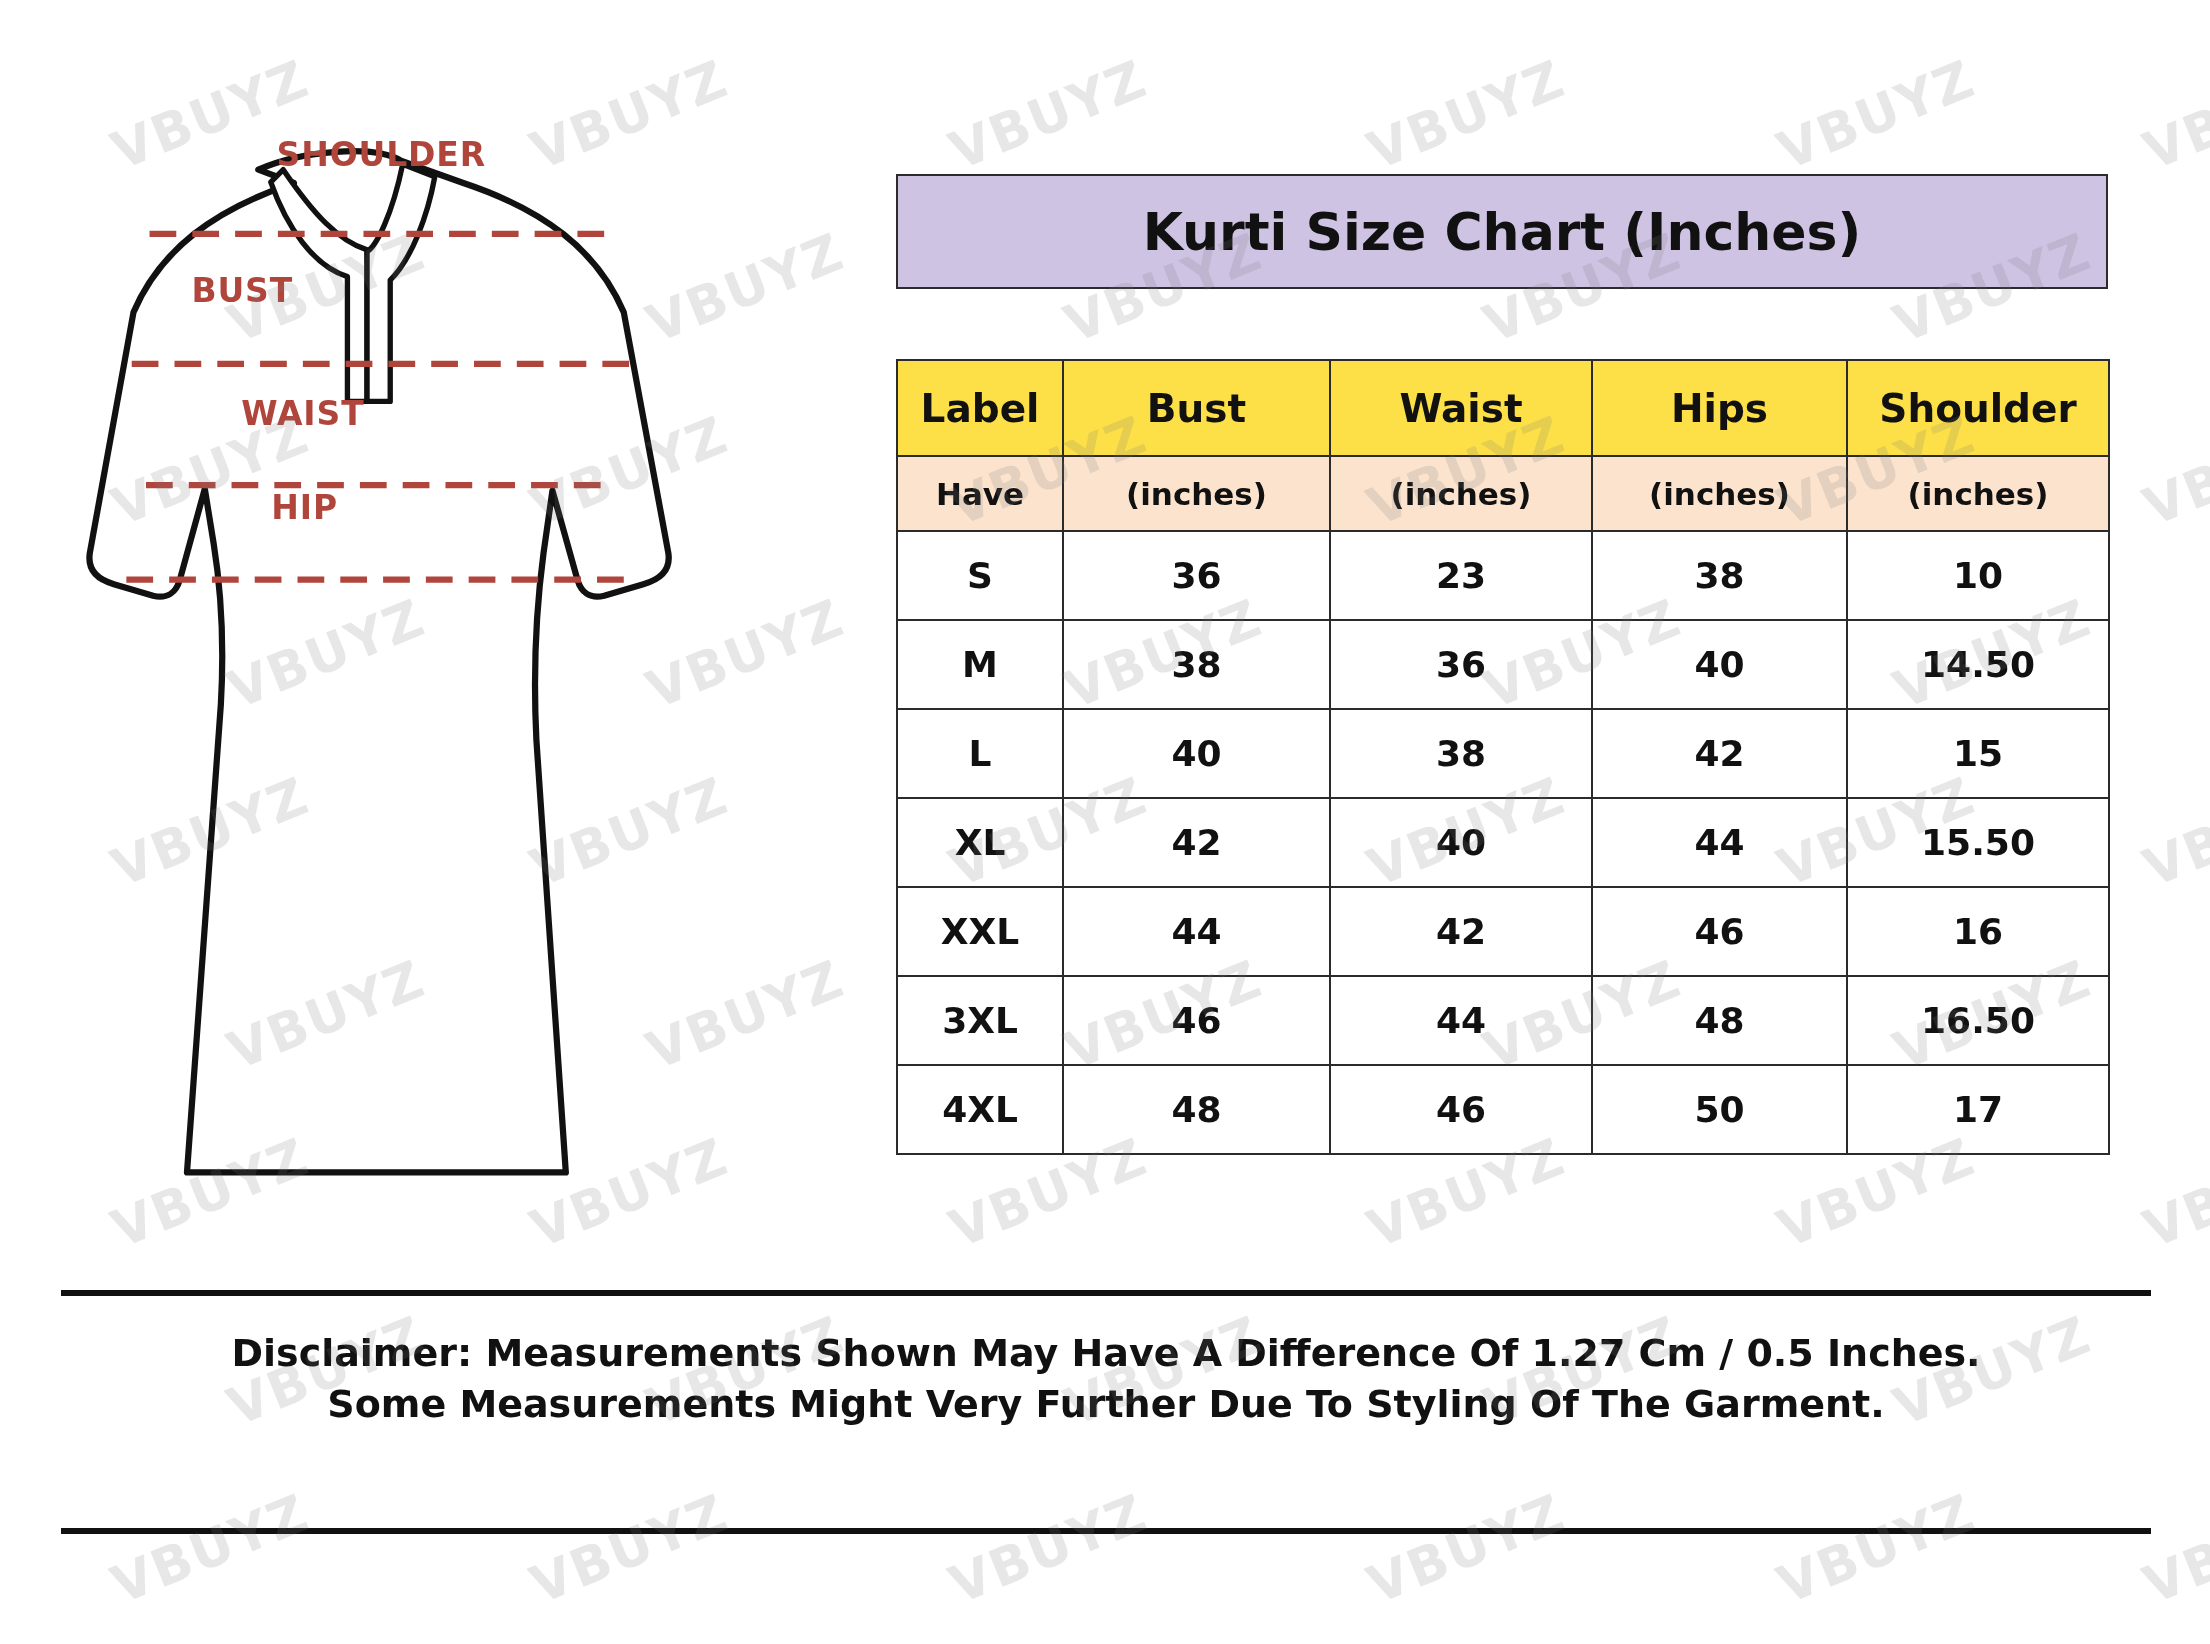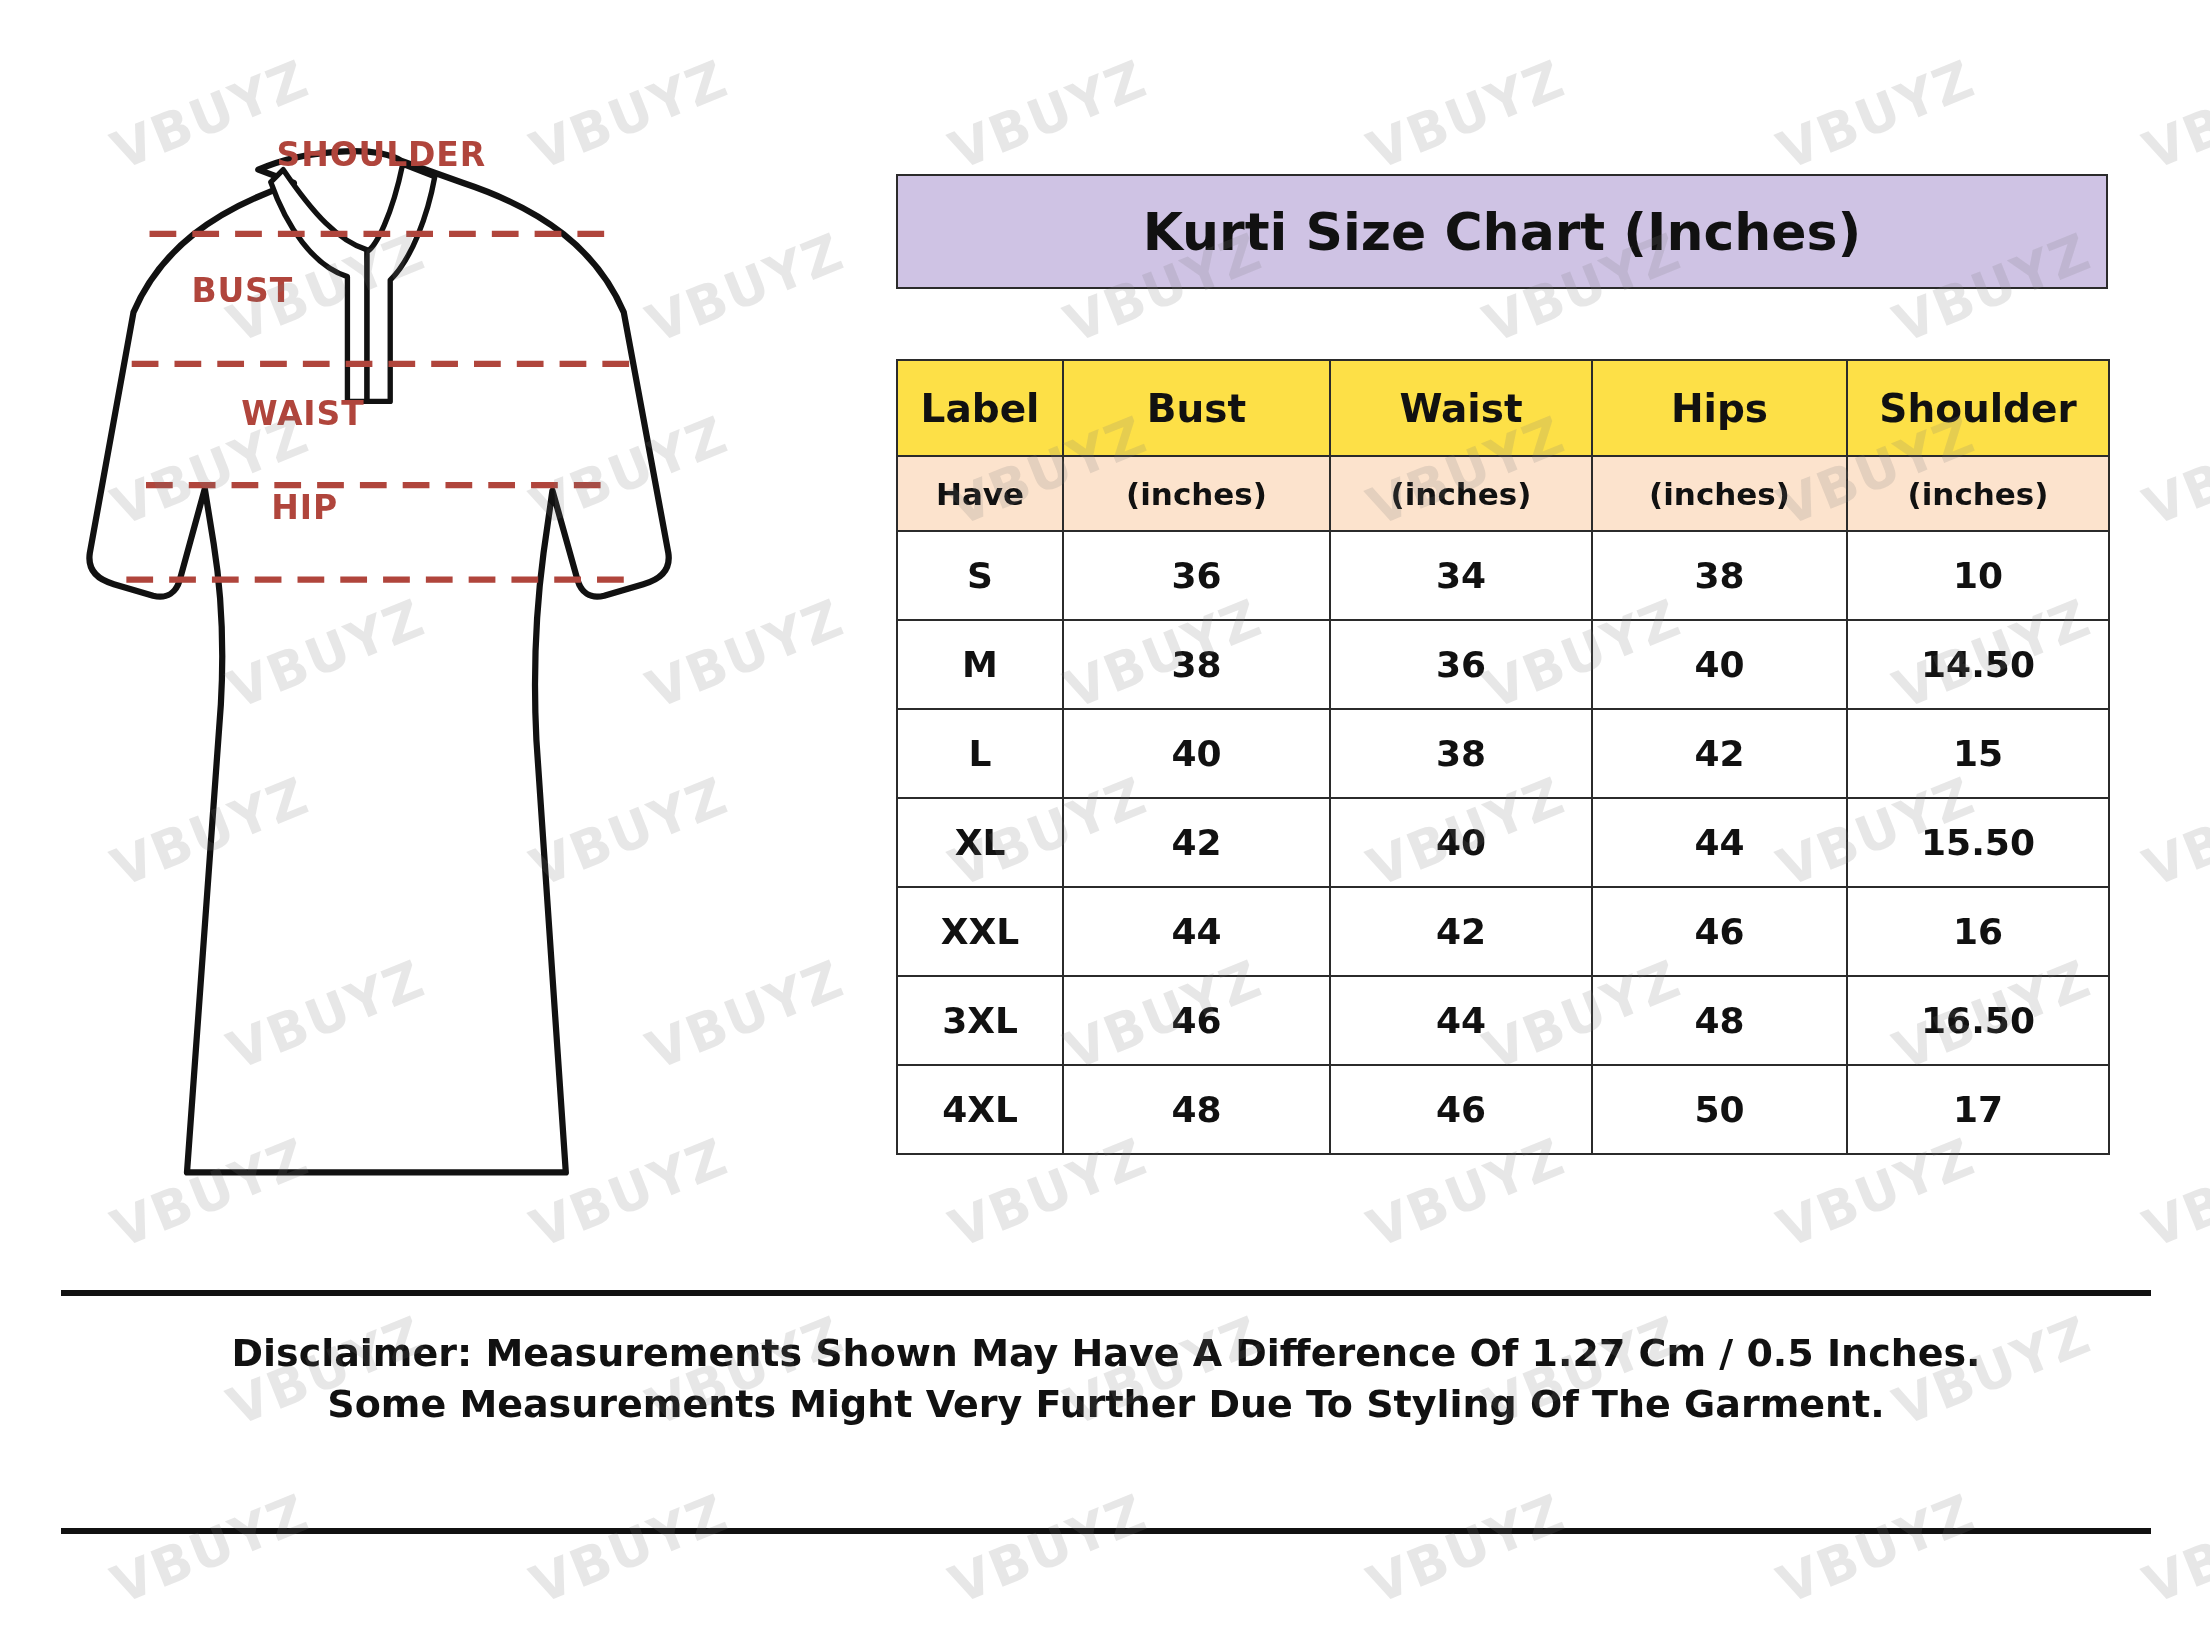--- a/index.html
+++ b/index.html
@@ -226,21 +226,21 @@
           <th>(inches)</th>
           <th>(inches)</th>
           <th>(inches)</th>
           <th>(inches)</th>
         </tr>
       </thead>
       <tbody>
         <tr>
           <td>S</td>
           <td>36</td>
-          <td>34</td>
+          <td>23</td>
           <td>38</td>
           <td>10</td>
         </tr>
         <tr>
           <td>M</td>
           <td>38</td>
           <td>36</td>
           <td>40</td>
           <td>14.50</td>
         </tr>

